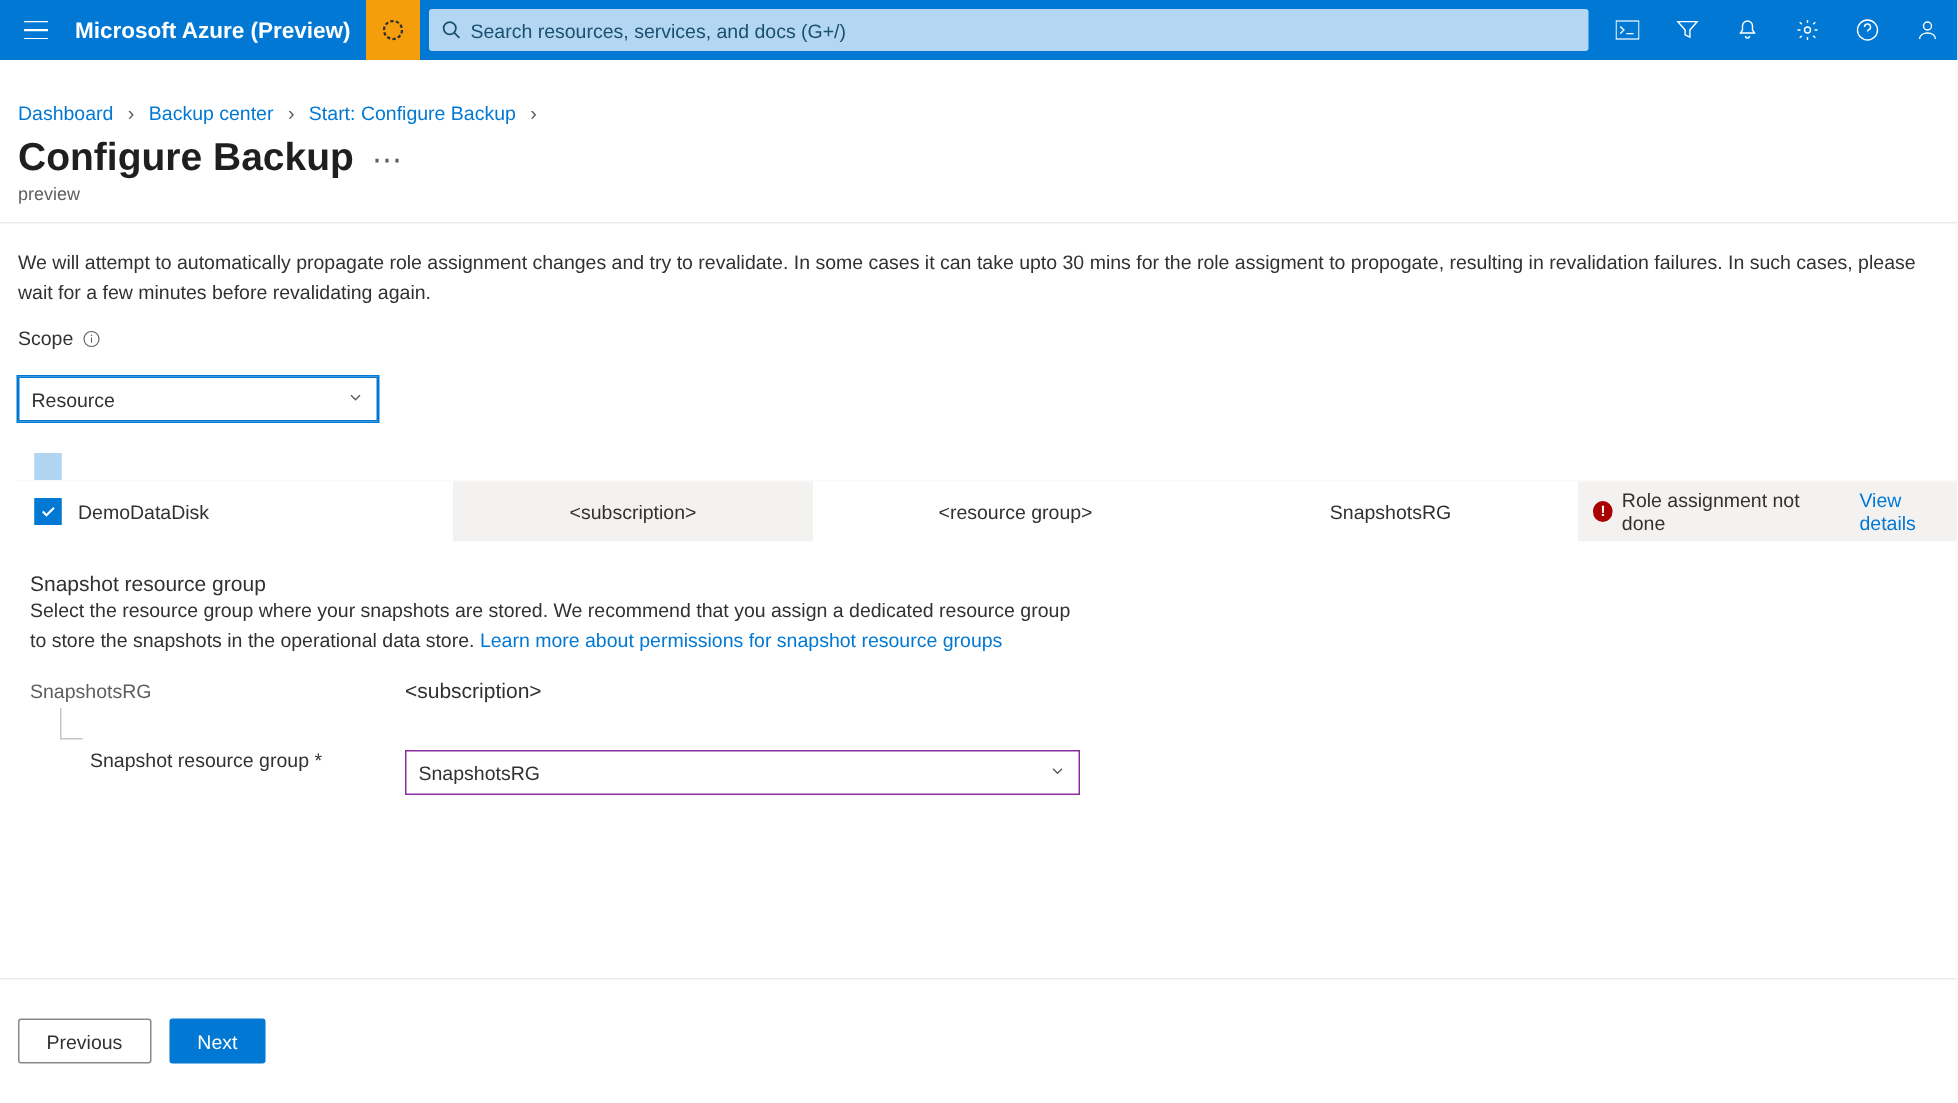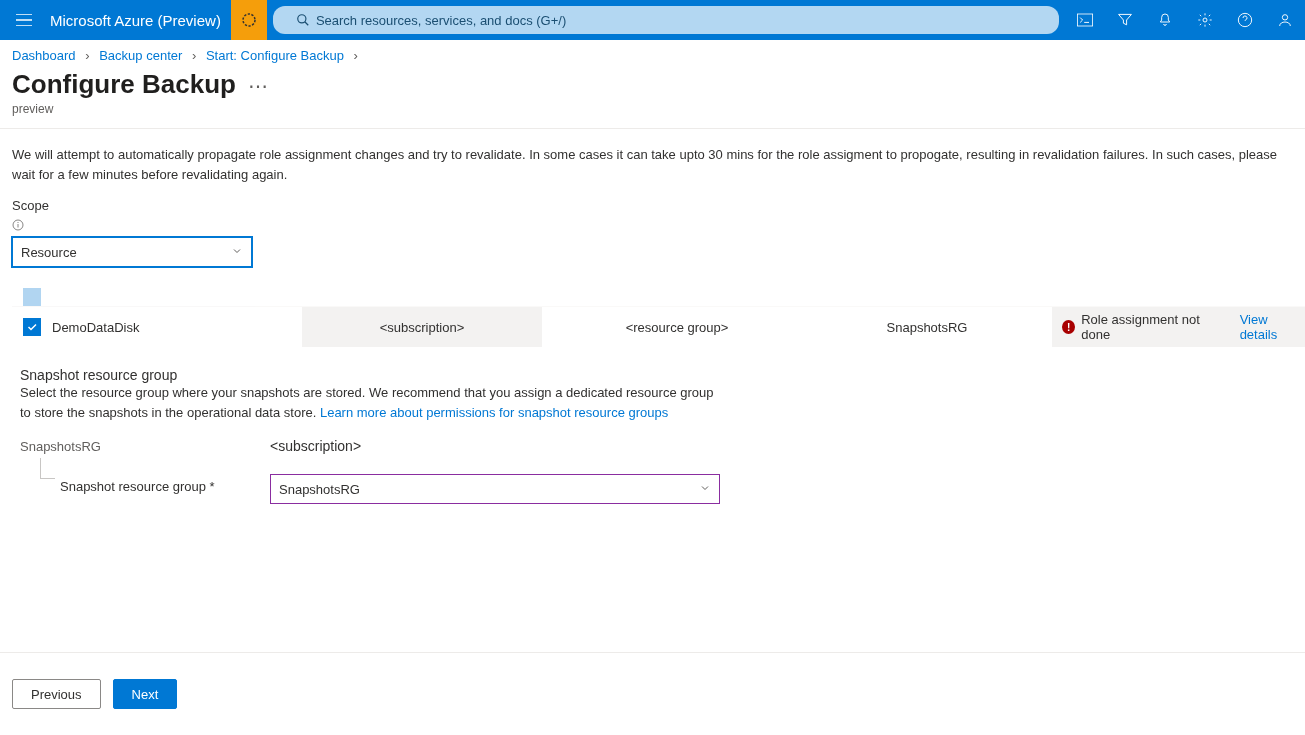--- a/index.html
+++ b/index.html
@@ -1,48 +1,48 @@
 <!DOCTYPE html>
 <html><head>
 <meta charset="utf-8">
 <style>
   * { box-sizing: border-box; margin: 0; padding: 0; font-family: "Segoe UI", Arial, sans-serif; }
   body { width: 1305px; height: 735px; overflow: hidden; background: #fff; color: #323130; font-size: 13px; }
 
   
   .topbar { height: 40px; background: #0078d4; display: flex; align-items: center; color: #fff; }
   .topbar .burger { width: 48px; height: 40px; display:flex; align-items:center; justify-content:center; cursor:pointer; }
-  .topbar .brand { padding: 0 10px 0 2px; font-size: 15px; font-weight: 400; white-space: nowrap; }
+  .topbar .brand { padding: 0 10px 0 2px; font-size: 15px; font-weight: 700; white-space: nowrap; }
   .topbar .orange { width: 36px; height: 40px; background:#f59e0b; display:flex; align-items:center; justify-content:center; }
-  .topbar .searchwrap { flex: 1; height: 28px; margin: 0 6px; background:#b3d7f2; border-radius: 12px; display:flex; align-items:center; padding:0 23px; color:#1b4f72; }
+  .topbar .searchwrap { flex: 1; height: 28px; margin: 0 6px; background:#b3d7f2; border-radius: 2px; display:flex; align-items:center; padding:0 8px; color:#1b4f72; }
   .topbar .searchwrap svg { flex-shrink:0; }
   .topbar .searchwrap input { flex:1; border:none; background:transparent; outline:none; font-size:13px; margin-left:6px; color:#1b4f72; }
   .topbar .searchwrap input::placeholder { color:#1b4f72; }
   .topbar .icons { display:flex; align-items:center; }
   .topbar .icons .tb-icon { width:40px; height:40px; display:flex; align-items:center; justify-content:center; cursor:pointer; }
 
   
-  .crumbs { padding: 8px 12px 6px 12px; font-size: 13px; }
+  .crumbs { padding: 28px 12px 6px 12px; font-size: 13px; }
   .crumbs a { color:#0078d4; text-decoration:none; }
   .crumbs .sep { color:#605e5c; margin:0 6px; }
 
   
   .title-row { padding: 0 12px 2px 12px; display:flex; align-items:baseline; gap:12px; }
   .title-row h1 { font-size: 26px; font-weight:600; color:#201f1e; }
   .title-row .dots { color:#605e5c; font-size:20px; cursor:pointer; letter-spacing:2px; }
   .subtitle { padding: 0 12px 12px 12px; color:#605e5c; font-size:12px; }
   .hr { border-bottom:1px solid #edebe9; }
 
   
   .section { padding: 16px 12px 8px 12px; }
   .section h2 { font-size:18px; font-weight:600; margin-bottom:6px; }
   .section p.desc { font-size:13px; color:#323130; line-height:1.5; }
 
-  .field-label { display:flex; align-items:flex-start; gap:6px; margin-top:14px; font-size:13px; color:#323130;flex-direction:column; }
-  .select-box { margin-top:6px; width:240px; height:30px; border:1px solid #0078d4; outline:1px solid #0078d4; display:flex; align-items:center; justify-content:space-between; padding:0 8px; background:#fff; cursor:pointer; }
+  .field-label { display:flex; align-items:center; gap:6px; margin-top:14px; font-size:13px; color:#323130; }
+  .select-box { margin-top:18px; width:240px; height:30px; border:1px solid #0078d4; outline:1px solid #0078d4; display:flex; align-items:center; justify-content:space-between; padding:0 8px; background:#fff; cursor:pointer; }
   .select-box.plain { border:1px solid #8a2da0; outline:none; width:450px; }
   .select-box .chev { color:#605e5c; }
 
   .btn-row { margin-top:16px; display:flex; gap:12px; }
   .btn { height:30px; padding:0 18px; font-size:13px; border-radius:2px; cursor:pointer; display:inline-flex; align-items:center; justify-content:center; }
   .btn.primary { background:#0078d4; color:#fff; border:1px solid #0078d4; }
   .btn.secondary { background:#fff; color:#323130; border:1px solid #8a8886; }
 
   
   .tablewrap { padding: 12px 0 0 12px; overflow:hidden; }

